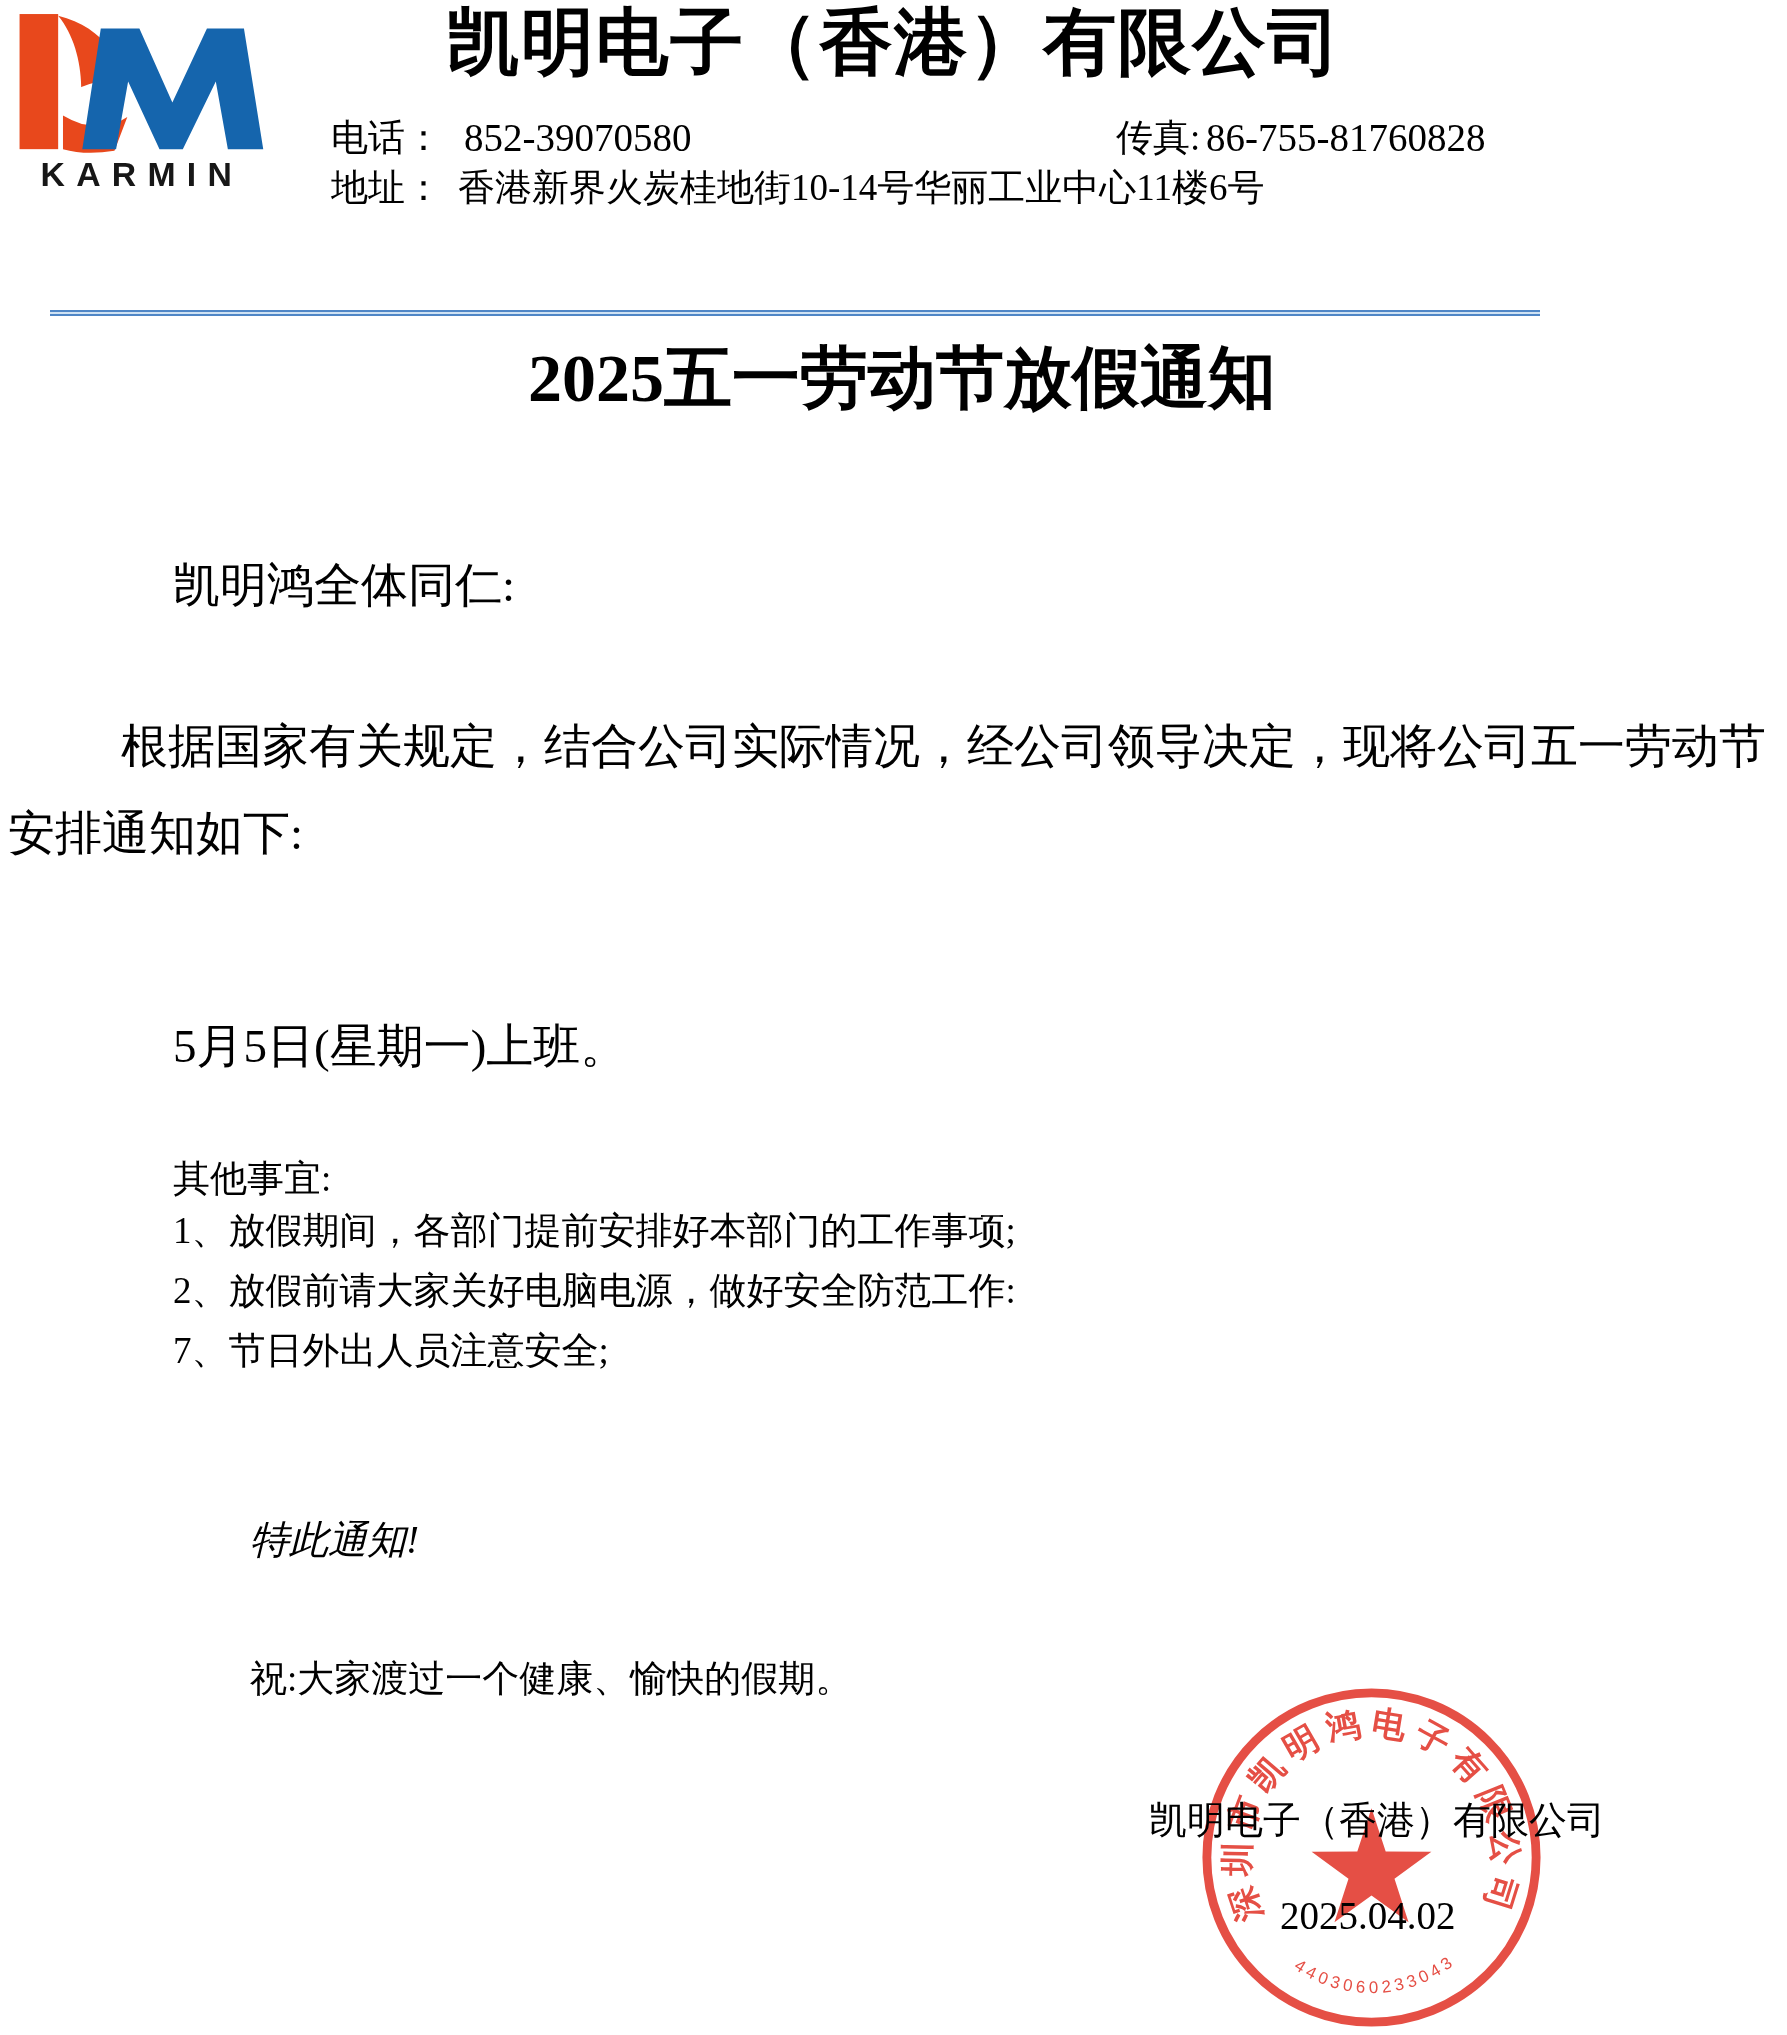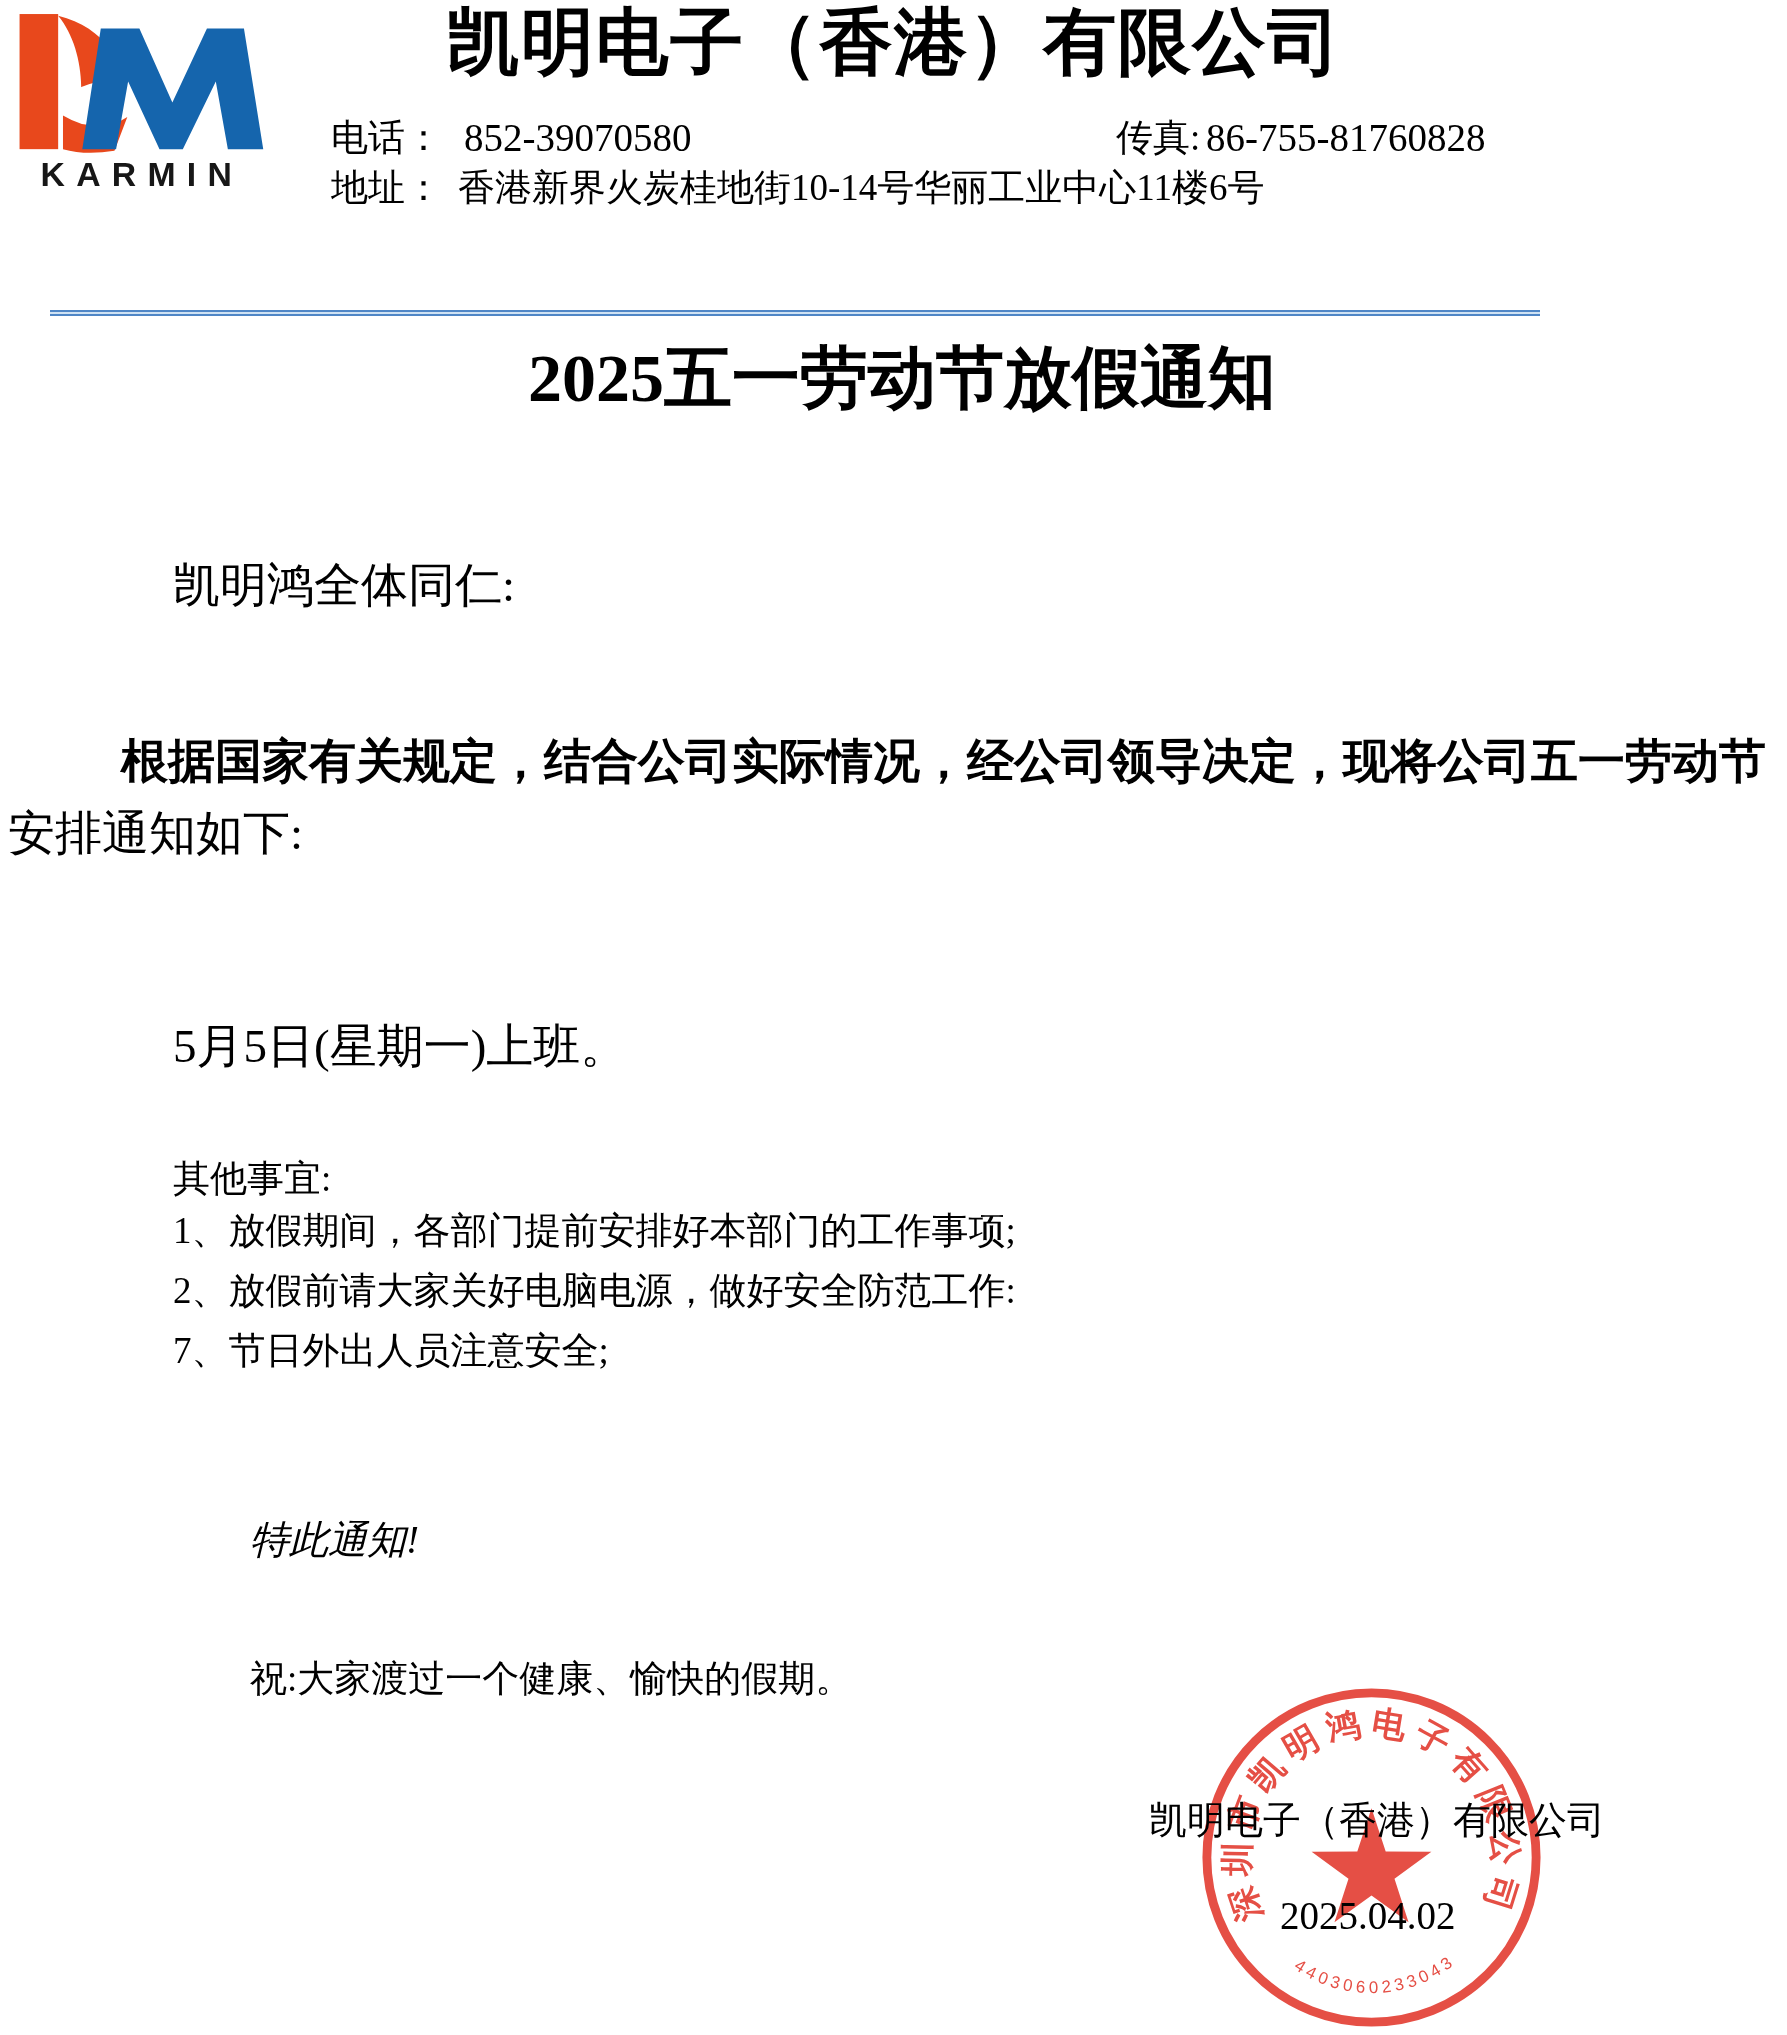--- a/index.html
+++ b/index.html
@@ -72,21 +72,21 @@
 
   <div class="abs contact" style="top:169px;left:331px;">地址：</div>
   <div class="abs contact" style="top:169px;left:458px;">香港新界火炭桂地街10-14号华丽工业中心11楼6号</div>
 
   <div class="abs divider"></div>
 
   <div class="abs doc-title">2025五一劳动节放假通知</div>
 
   <div class="abs body-lg" style="top:561px;left:173px;">凯明鸿全体同仁:</div>
 
-  <div class="abs body-lg" style="top:737px;left:121px;font-weight:bold;">根据国家有关规定，结合公司实际情况，经公司领导决定，现将公司五一劳动节</div>
+  <div class="abs body-lg" style="top:722px;left:121px;">根据国家有关规定，结合公司实际情况，经公司领导决定，现将公司五一劳动节</div>
   <div class="abs body-lg" style="top:809px;left:8px;">安排通知如下:</div>
 
   <div class="abs body-lg" style="top:1022px;left:173px;">5月5日(星期一)上班。</div>
 
   <div class="abs body-md" style="top:1160px;left:173px;">其他事宜:</div>
   <div class="abs body-md" style="top:1212px;left:173px;">1、放假期间，各部门提前安排好本部门的工作事项;</div>
   <div class="abs body-md" style="top:1272px;left:173px;">2、放假前请大家关好电脑电源，做好安全防范工作:</div>
   <div class="abs body-md" style="top:1332px;left:173px;">7、节日外出人员注意安全;</div>
 
   <div class="abs notice" style="top:1520px;left:250px;">特此通知!</div>

